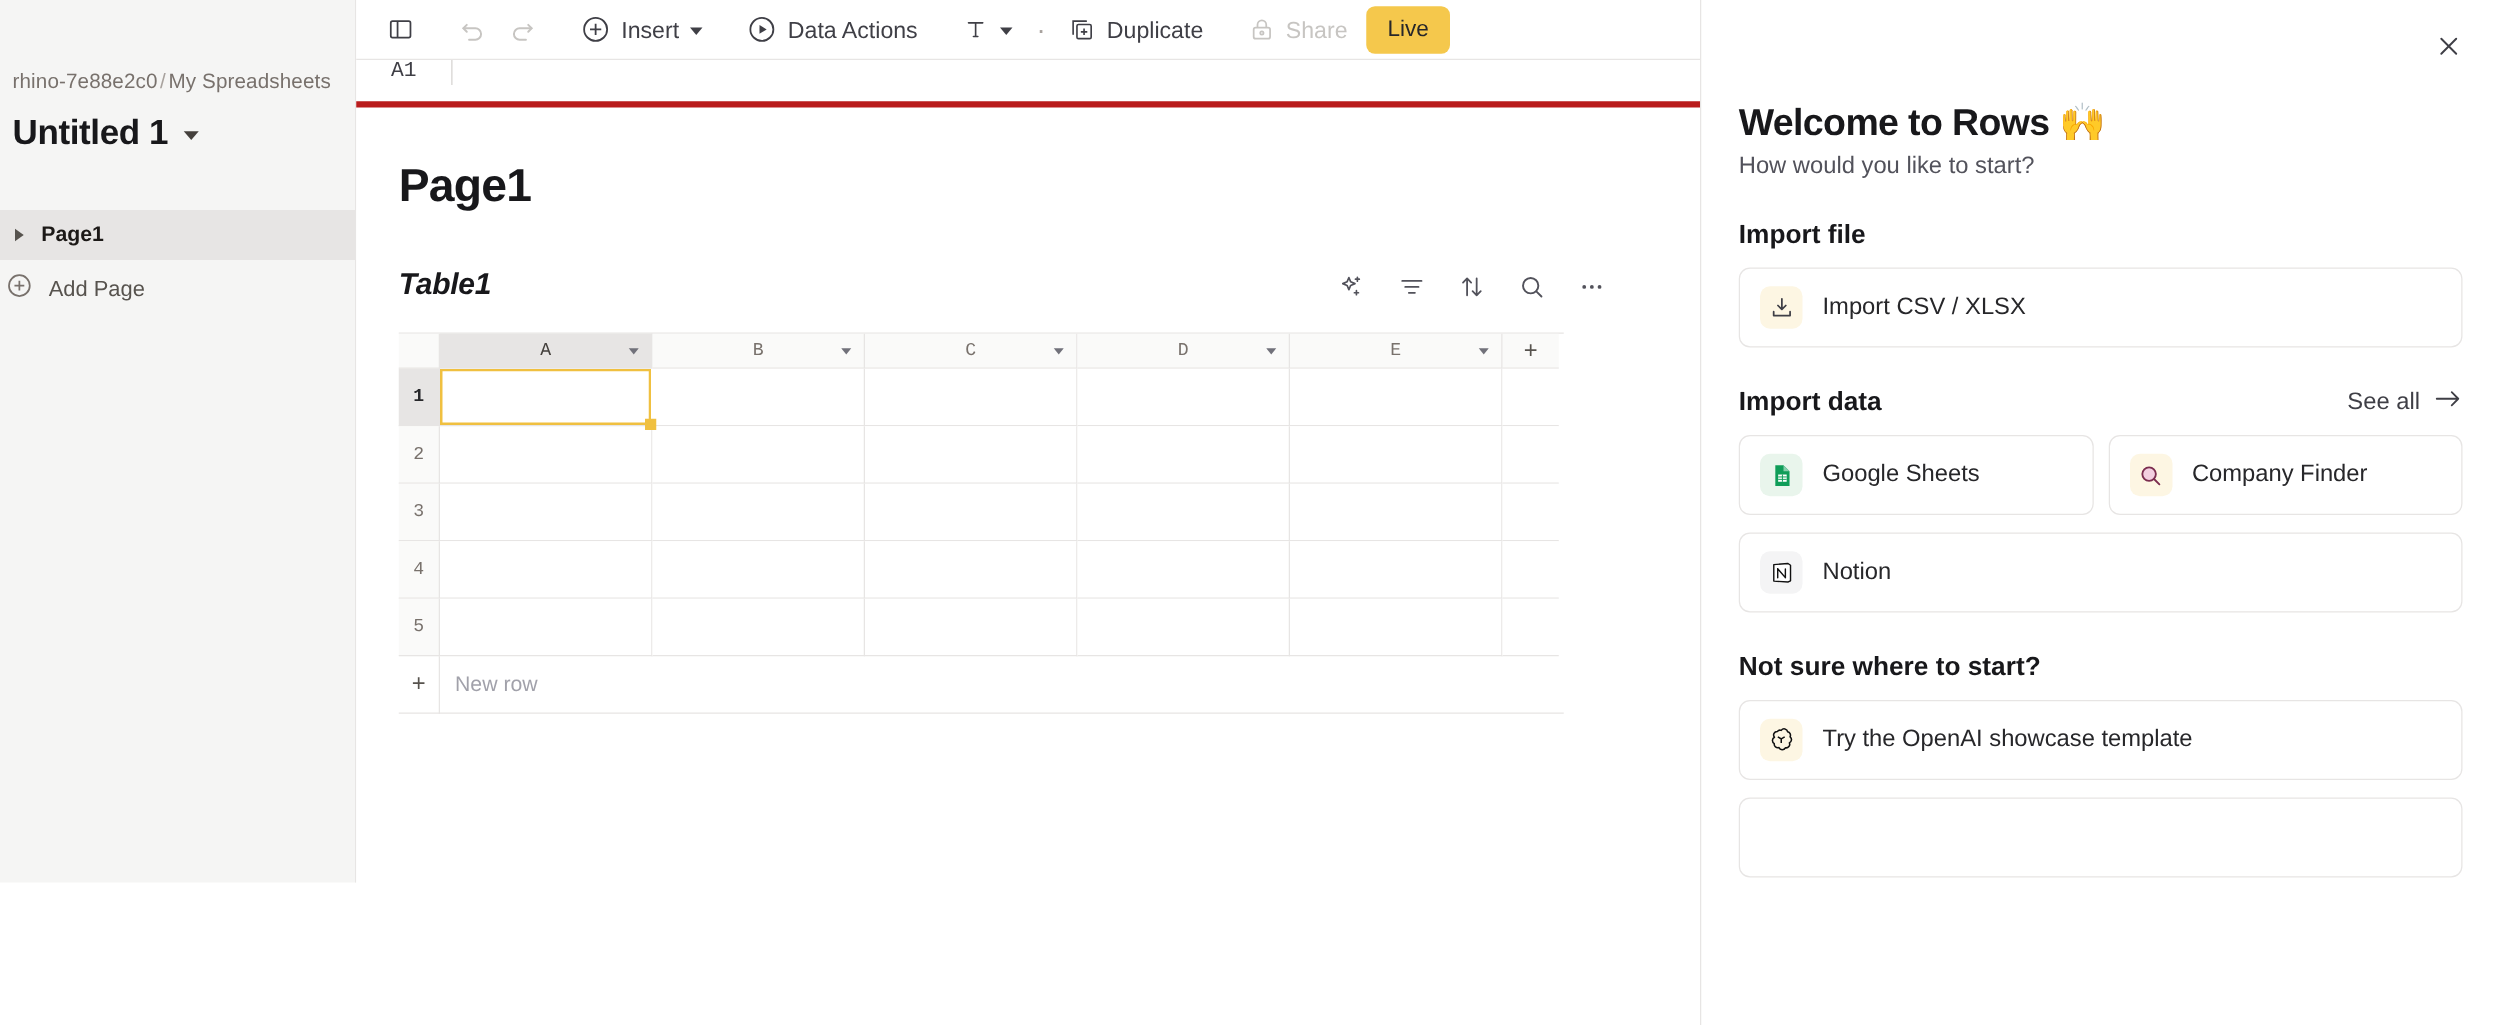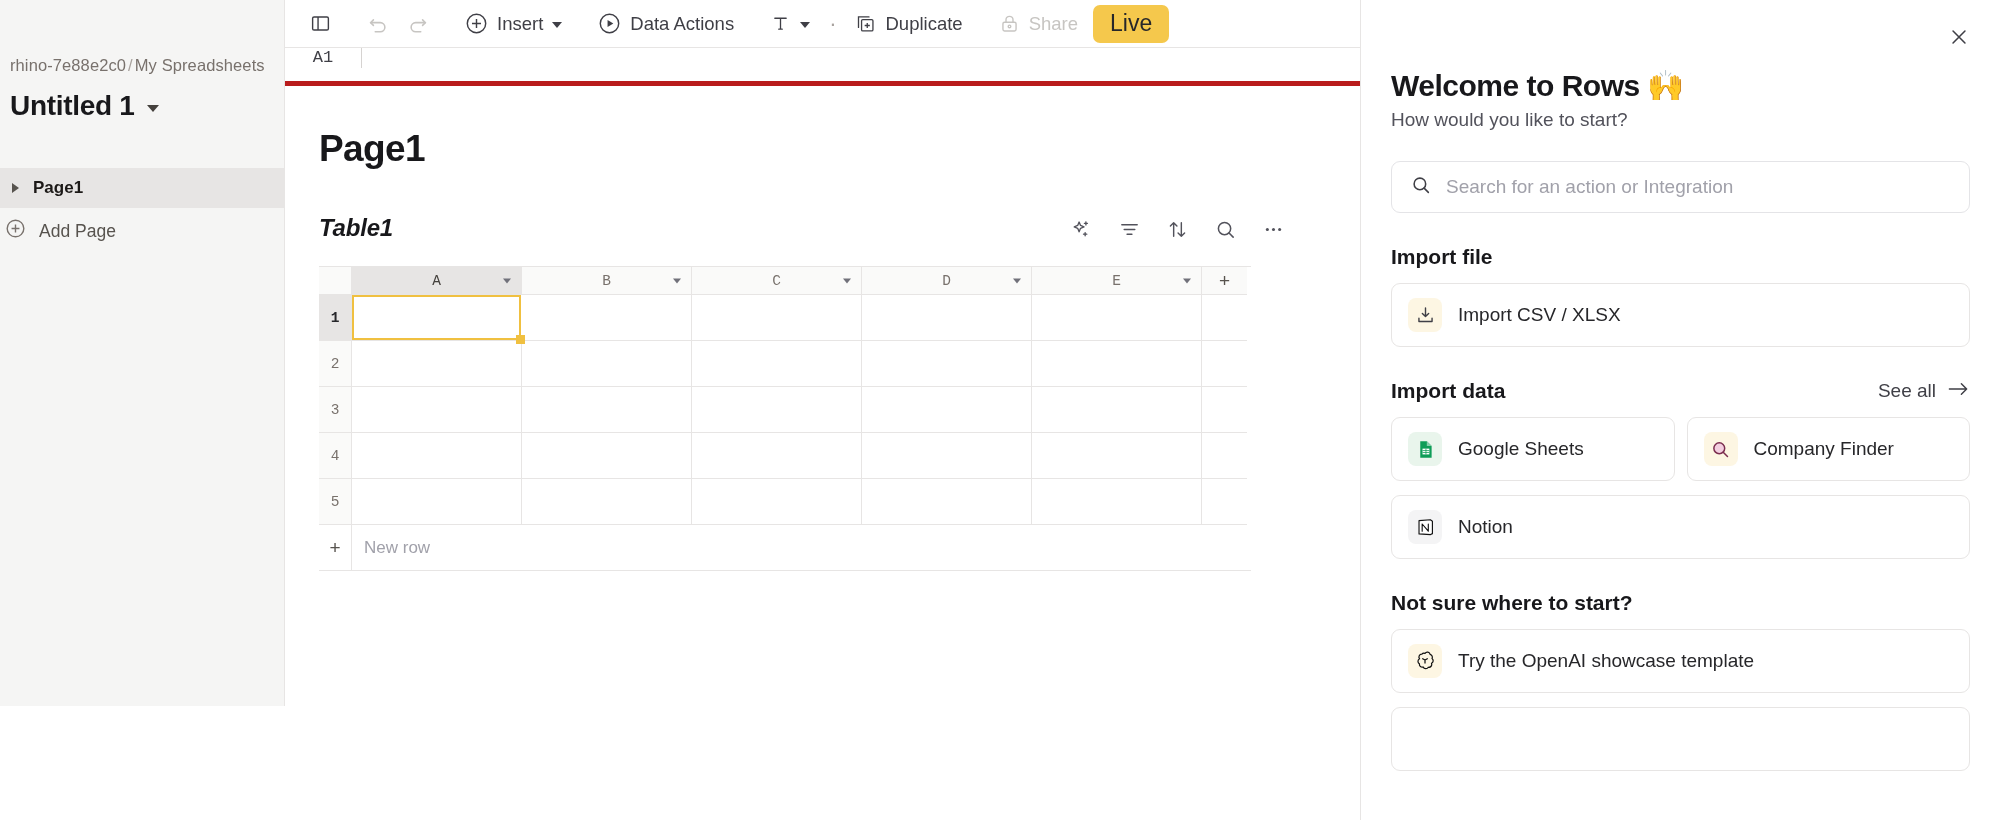--- a/index.html
+++ b/index.html
@@ -80,21 +80,21 @@
     height: 34px; padding: 0 9px; border-radius: 6px;
     font-size: 18.5px; color: #3f3f46; white-space: nowrap;
   }
   .tb-icon { display: flex; align-items: center; justify-content: center; }
   .tb-gap { width: 18px; }
   .tb-dot { color: #a8a29e; font-size: 22px; padding: 0 10px; line-height: 0; }
   .tb-disabled { color: #c7c5c2; }
   .live-btn {
     background: #f5c84c; color: #27272a;
     height: 38px; padding: 0 17px; border-radius: 7px;
-    display: flex; align-items: center; font-size: 23px; font-weight: 500;
+    display: flex; align-items: center; font-size: 18px; font-weight: 500;
     margin-left: 6px;
     text-align: right;
   }
   .spacer { flex: 1; }
 
   .formula-bar {
     height: 38px; border-bottom: 5px solid #b91c1c;
     display: flex; flex: 0 0 38px;
   }
   .cellref {
@@ -180,21 +180,21 @@
     color: #57534e; font-size: 19px; font-weight: 300;
     border-right: 1px solid #e7e5e4;
   }
   .nr-label { padding-left: 12px; font-size: 17px; color: #a1a1aa; }
 
   
   .panel {
     width: 640px; flex: 0 0 640px; height: 820px;
     background: #fff; border-left: 1px solid #e7e5e4;
     position: relative; overflow: hidden;
-    padding: 4px 30px;
+    padding: 16px 30px;
   }
   .panel-close {
     position: absolute; top: 22px; right: 26px;
     width: 30px; height: 30px;
     display: flex; align-items: center; justify-content: center;
     color: #3f3f46;
   }
   .panel-title {
     font-size: 30px; font-weight: 700; color: #18181b;
     padding-top: 64px; letter-spacing: -0.5px;
@@ -489,29 +489,20 @@
 <aside class="panel">
   <div class="panel-close">
     <svg width="22" height="22" viewBox="0 0 24 24" fill="none" stroke="#3f3f46" stroke-width="1.7" stroke-linecap="round">
       <path d="M5.5 5.5l13 13M18.5 5.5l-13 13"></path>
     </svg>
   </div>
 
   <div class="panel-title">Welcome to Rows 🙌</div>
   <div class="panel-sub">How would you like to start?</div>
 
-  <div class="panel-search">
-    <span>
-      <svg width="22" height="22" viewBox="0 0 24 24" fill="none" stroke="#3f3f46" stroke-width="1.7" stroke-linecap="round">
-        <circle cx="10.8" cy="10.8" r="6.3"></circle>
-          <path d="M15.4 15.4L20 20"></path>
-      </svg>
-    </span>
-    <span class="ph">Search for an action or Integration</span>
-  </div>
 
   <div class="sec-title">
     <span>Import file</span>
   </div>
   <div class="card">
     <span class="ibox yellow">
       <svg width="21" height="21" viewBox="0 0 24 24" fill="none" stroke="#3f3f46" stroke-width="1.6" stroke-linecap="round" stroke-linejoin="round">
         <path d="M12 3.5v9.4M8.4 9.6L12 13.2l3.6-3.6"></path>
         <path d="M4.5 15.2v3.6h15v-3.6"></path>
       </svg>

